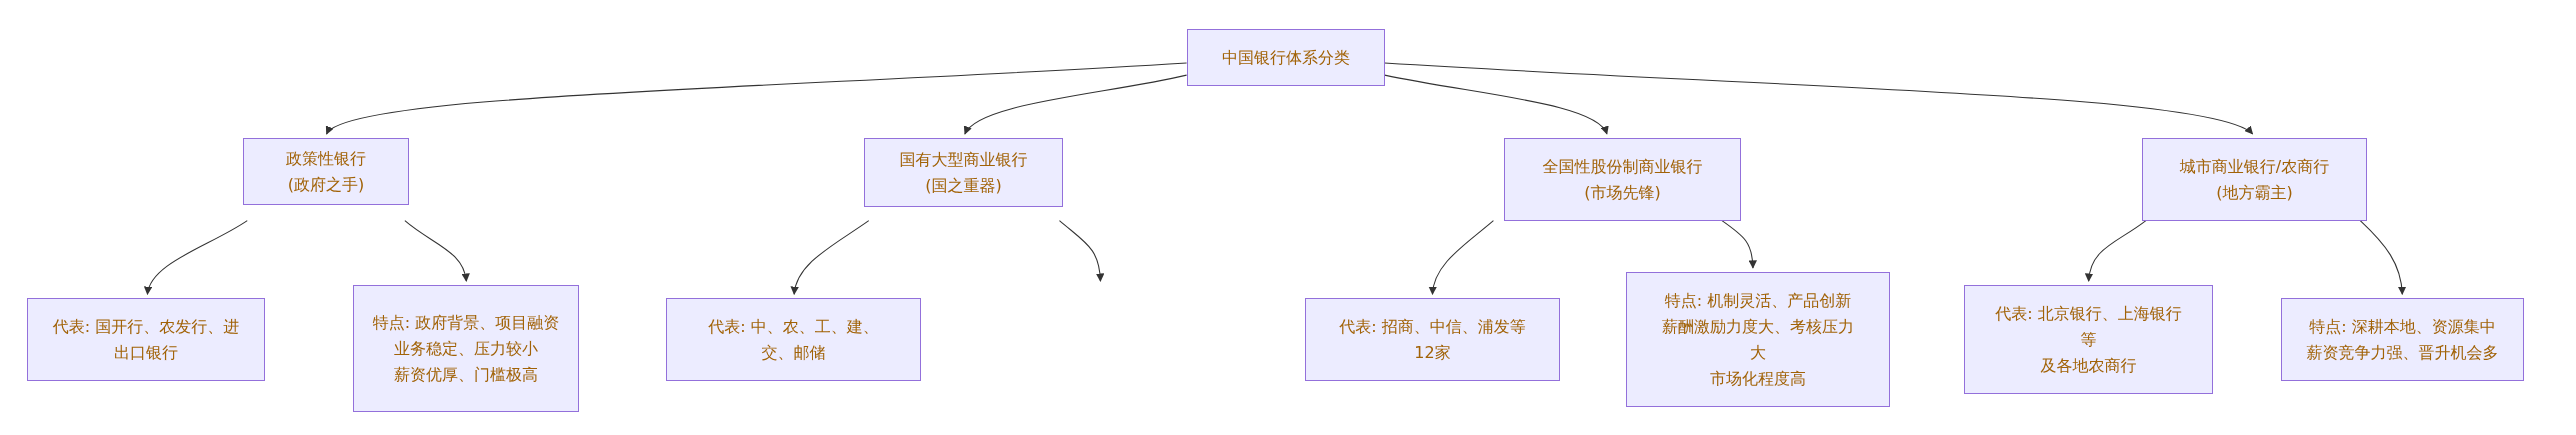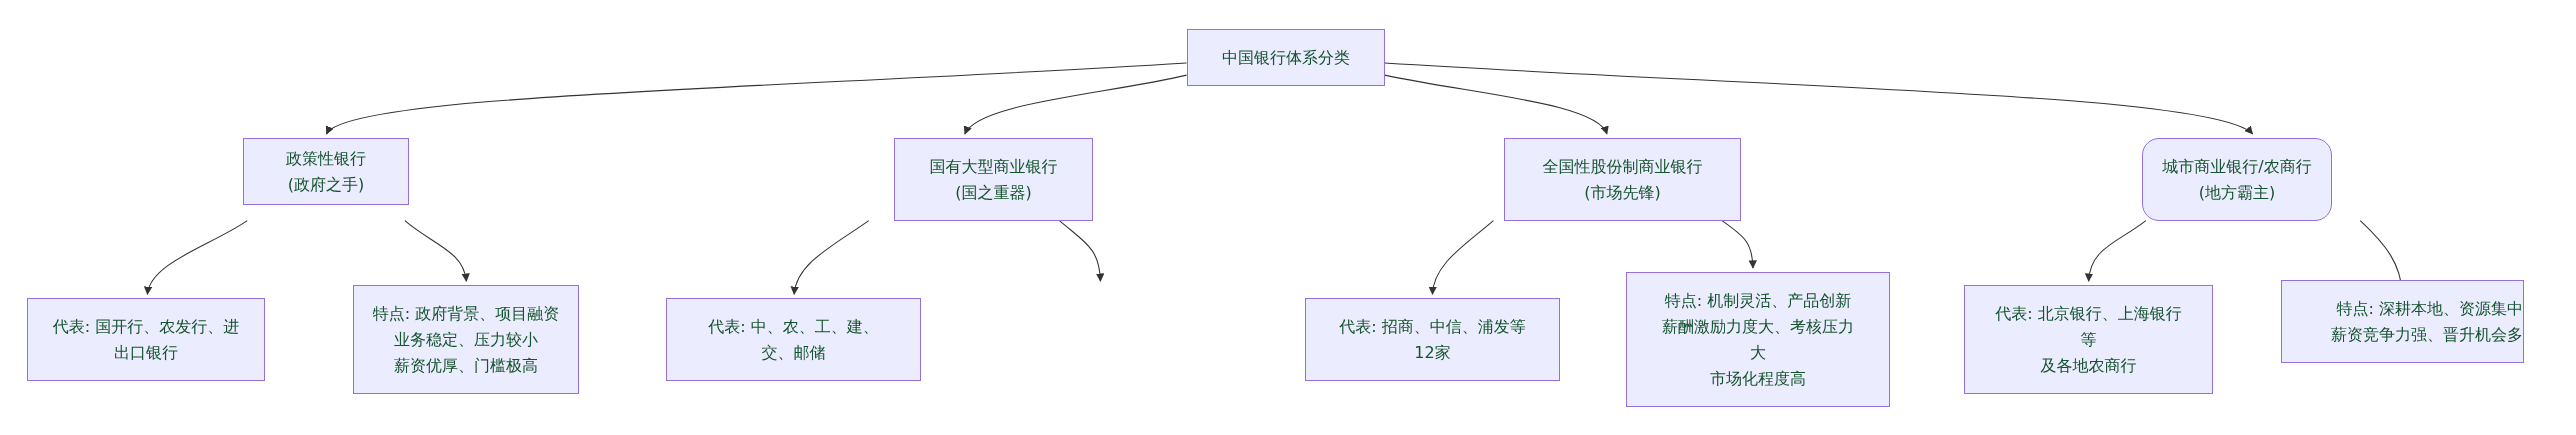--- a/index.html
+++ b/index.html
@@ -14,21 +14,21 @@
   .edges {
     position: absolute;
     left: 0; top: 0;
     width: 2576px; height: 435px;
   }
   .node {
     position: absolute;
     box-sizing: border-box;
     background: #ECECFF;
     border: 1.1px solid #9370DB;
-    color: #14532d;
+    color: #a16207;
     display: flex;
     align-items: center;
     justify-content: center;
     text-align: center;
     font-size: 16px;
     line-height: 26px;
   }
   .node-label {
     white-space: pre-line;
     display: block;
@@ -64,41 +64,41 @@
 
   <div class="node" style="left:1187px; top:29px; width:198px; height:57px;">
     <span class="node-label">中国银行体系分类</span>
   </div>
 
   <div class="node" style="left:243px; top:138px; width:166px; height:67px;">
     <span class="node-label">政策性银行
 (政府之手)</span>
   </div>
 
-  <div class="node" style="left:864px; top:138px; width:199px; height:83px;margin-left:30px;">
+  <div class="node" style="left:864px; top:138px; width:199px; height:69px;">
     <span class="node-label">国有大型商业银行
 (国之重器)</span>
   </div>
 
   <div class="node" style="left:1489px; top:138px; width:237px; height:83px;margin-left:15px;">
     <span class="node-label">全国性股份制商业银行
 (市场先锋)</span>
   </div>
 
-  <div class="node" style="left:2142px; top:138px; width:190px; height:83px;border-radius:17px;">
+  <div class="node" style="left:2142px; top:138px; width:225px; height:83px;">
     <span class="node-label">城市商业银行/农商行
 (地方霸主)</span>
   </div>
 
   <div class="node" style="left:27px; top:298px; width:238px; height:83px;">
     <span class="node-label">代表: 国开行、农发行、进
 出口银行</span>
   </div>
 
-  <div class="node" style="left:353px; top:285px; width:226px; height:109px;">
+  <div class="node" style="left:353px; top:285px; width:226px; height:127px;">
     <span class="node-label">特点: 政府背景、项目融资
 业务稳定、压力较小
 薪资优厚、门槛极高</span>
   </div>
 
   <div class="node" style="left:666px; top:298px; width:255px; height:83px;">
     <span class="node-label">代表: 中、农、工、建、
 交、邮储</span>
   </div>
 
@@ -114,19 +114,19 @@
 大
 市场化程度高</span>
   </div>
 
   <div class="node" style="left:1964px; top:285px; width:249px; height:109px;">
     <span class="node-label">代表: 北京银行、上海银行
 等
 及各地农商行</span>
   </div>
 
-  <div class="node" style="left:2281px; top:280px; width:243px; height:83px;text-align:right;">
+  <div class="node" style="left:2281px; top:298px; width:243px; height:83px;">
     <span class="node-label">特点: 深耕本地、资源集中
 薪资竞争力强、晋升机会多</span>
   </div>
 
 </div>
 
 
 </body></html>

